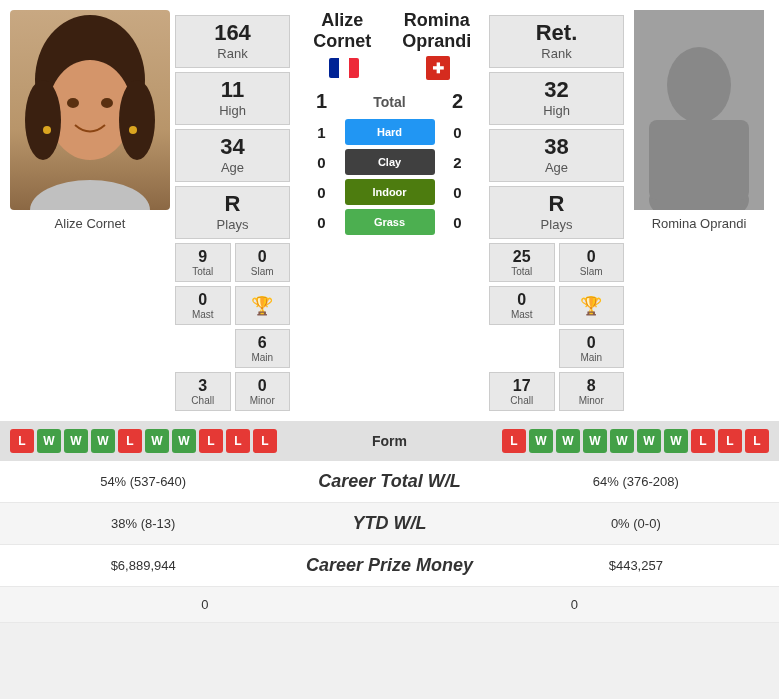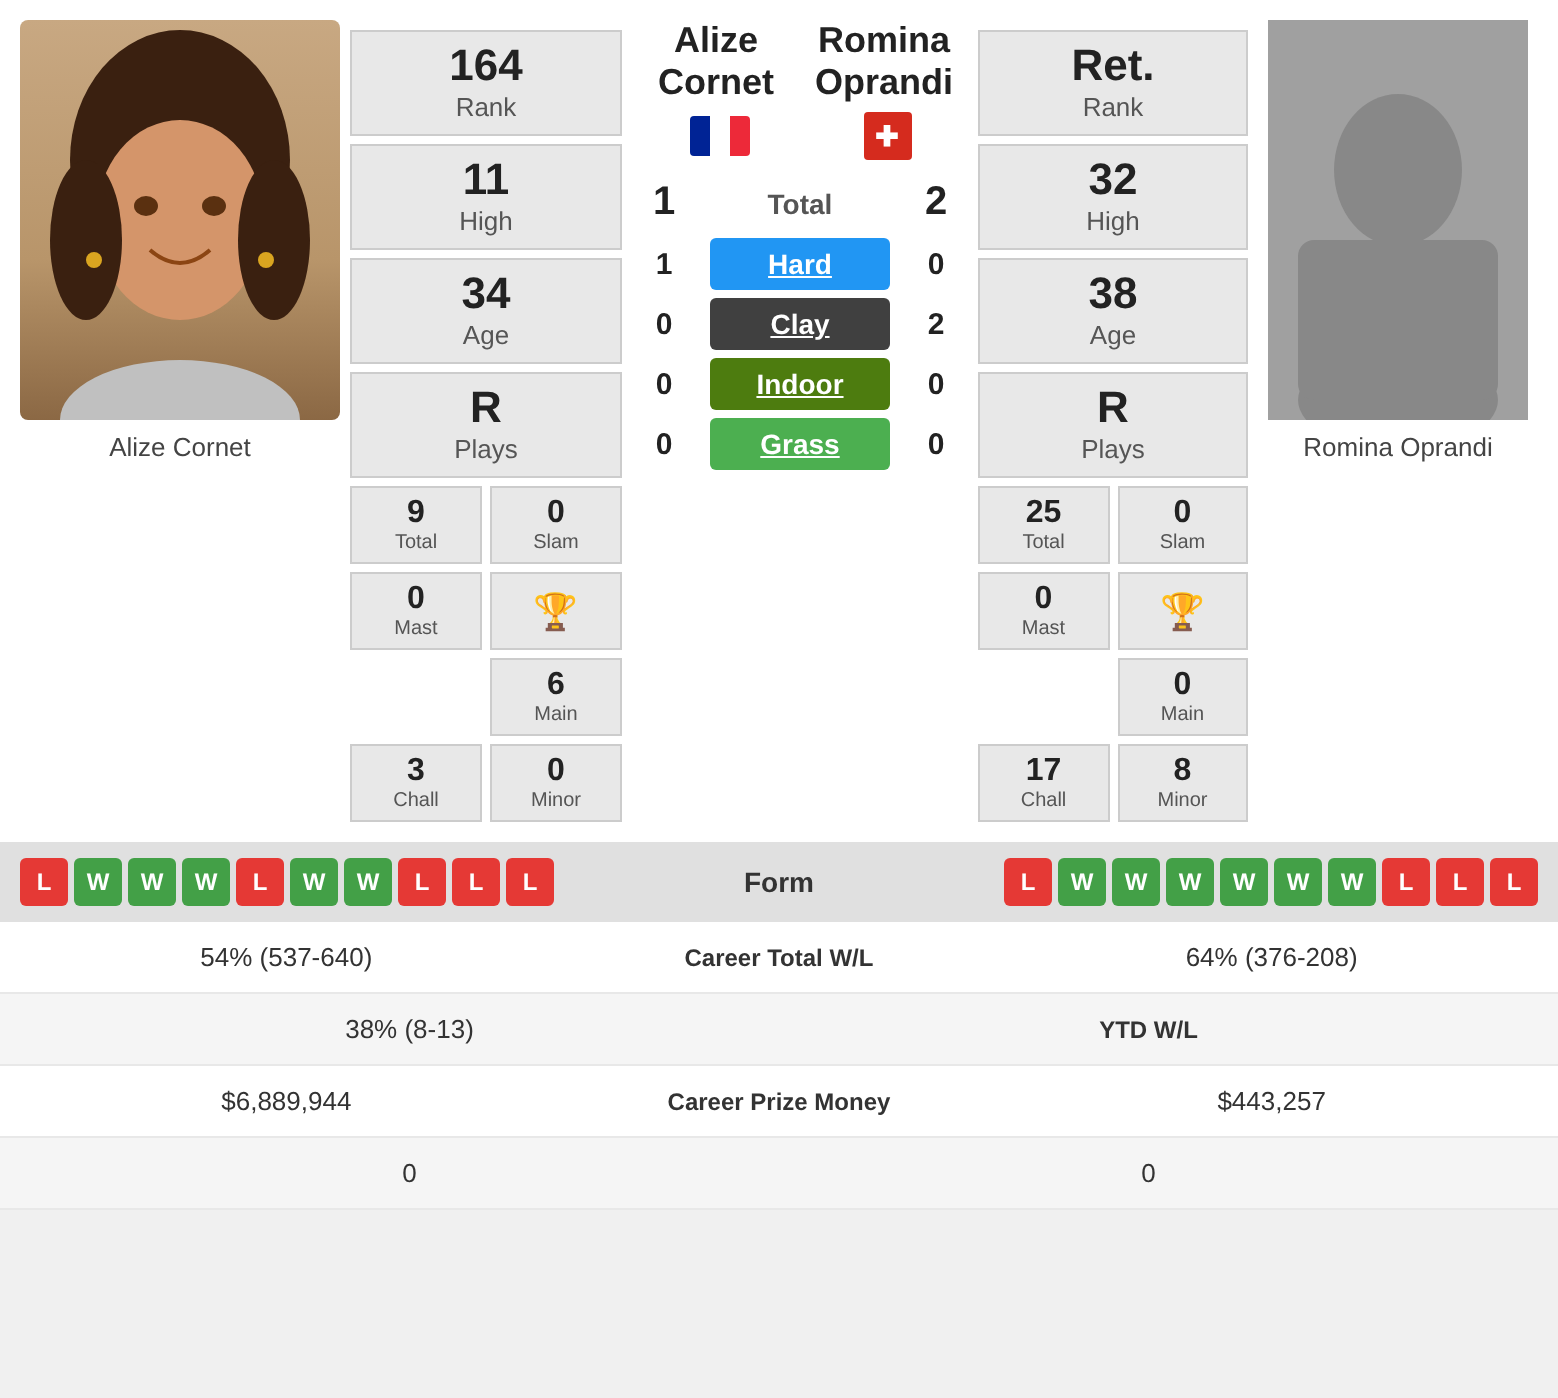--- a/index.html
+++ b/index.html
@@ -37,21 +37,21 @@
 
     .player-name-label {
       font-size: 13px;
       color: #444;
       text-align: center;
       margin-top: 6px;
     }
 
     
     .stats-box-left {
-      width: 136px;
+      width: 115px;
       display: flex;
       flex-direction: column;
       align-items: center;
       justify-content: flex-start;
       padding-top: 5px;
       gap: 4px;
     }
 
     .stat-cell {
       display: flex;
@@ -132,22 +132,21 @@
 
     .surface-badge {
       display: flex;
       align-items: center;
       justify-content: center;
       width: 90px;
       height: 26px;
       border-radius: 3px;
       color: white;
       font-weight: bold;
-      font-size: 14px;
-      text-decoration: underline;
+      font-size: 11px;
     }
 
     .badge-hard { background: #2196F3; }
     .badge-clay { background: #404040; }
     .badge-indoor { background: #4d7c0f; }
     .badge-grass { background: #4CAF50; }
 
     .total-row {
       display: flex;
       align-items: center;
@@ -282,24 +281,25 @@
       padding: 10px 20px;
       border-bottom: 1px solid #e8e8e8;
     }
 
     .stats-row:nth-child(even) {
       background: #f5f5f5;
     }
 
     .stats-row-label {
       font-weight: bold;
-      font-size: 12px;
+      font-size: 18px;
       color: #333;
       flex: 1;
       text-align: center;
+      font-style: italic;
     }
 
     .stats-row-value {
       flex: 1;
       text-align: center;
       font-size: 13px;
       color: #333;
     }
 
   </style>
@@ -530,20 +530,21 @@
 
   <div class="stats-rows" id="career-stats-rows">
   <div class="stats-row">
     <span class="stats-row-value">54% (537-640)</span>
     <span class="stats-row-label">Career Total W/L</span>
     <span class="stats-row-value">64% (376-208)</span>
   </div>
       <div class="stats-row">
     <span class="stats-row-value">38% (8-13)</span>
     <span class="stats-row-label">YTD W/L</span>
+    <span class="stats-row-value">0% (0-0)</span>
   </div>
       <div class="stats-row">
     <span class="stats-row-value">$6,889,944</span>
     <span class="stats-row-label">Career Prize Money</span>
     <span class="stats-row-value">$443,257</span>
   </div>
       <div class="stats-row">
     <span class="stats-row-value">0</span>
     <span class="stats-row-value">0</span>
   </div>

